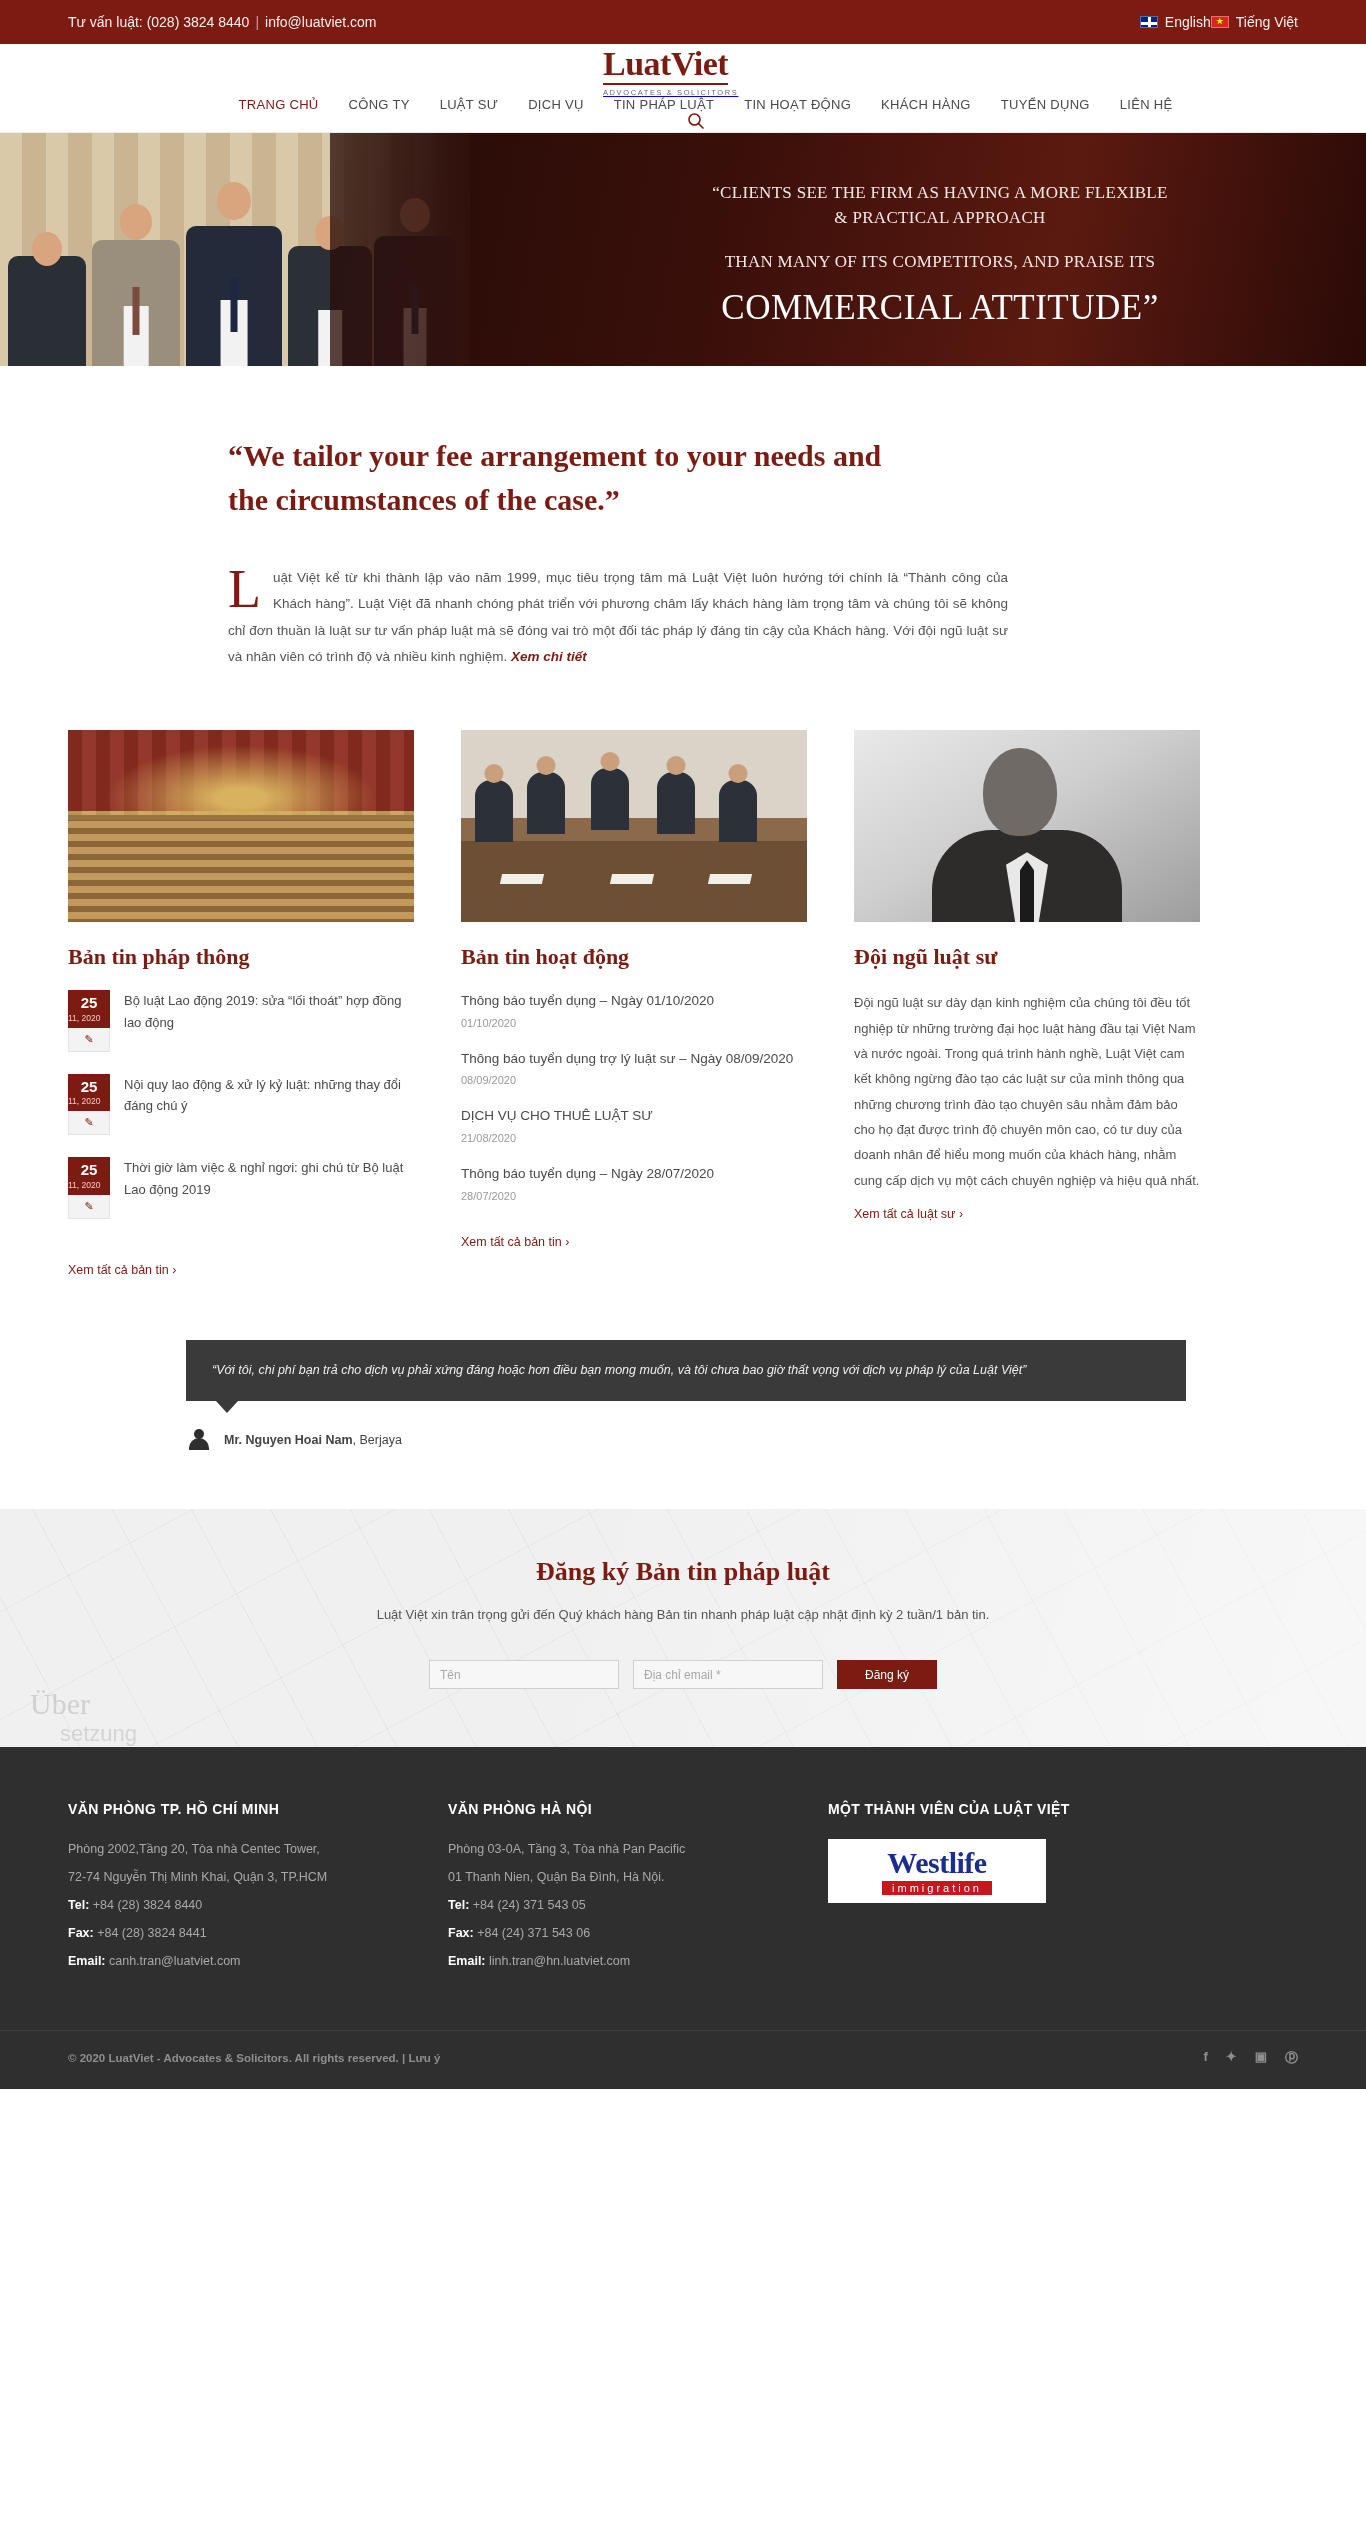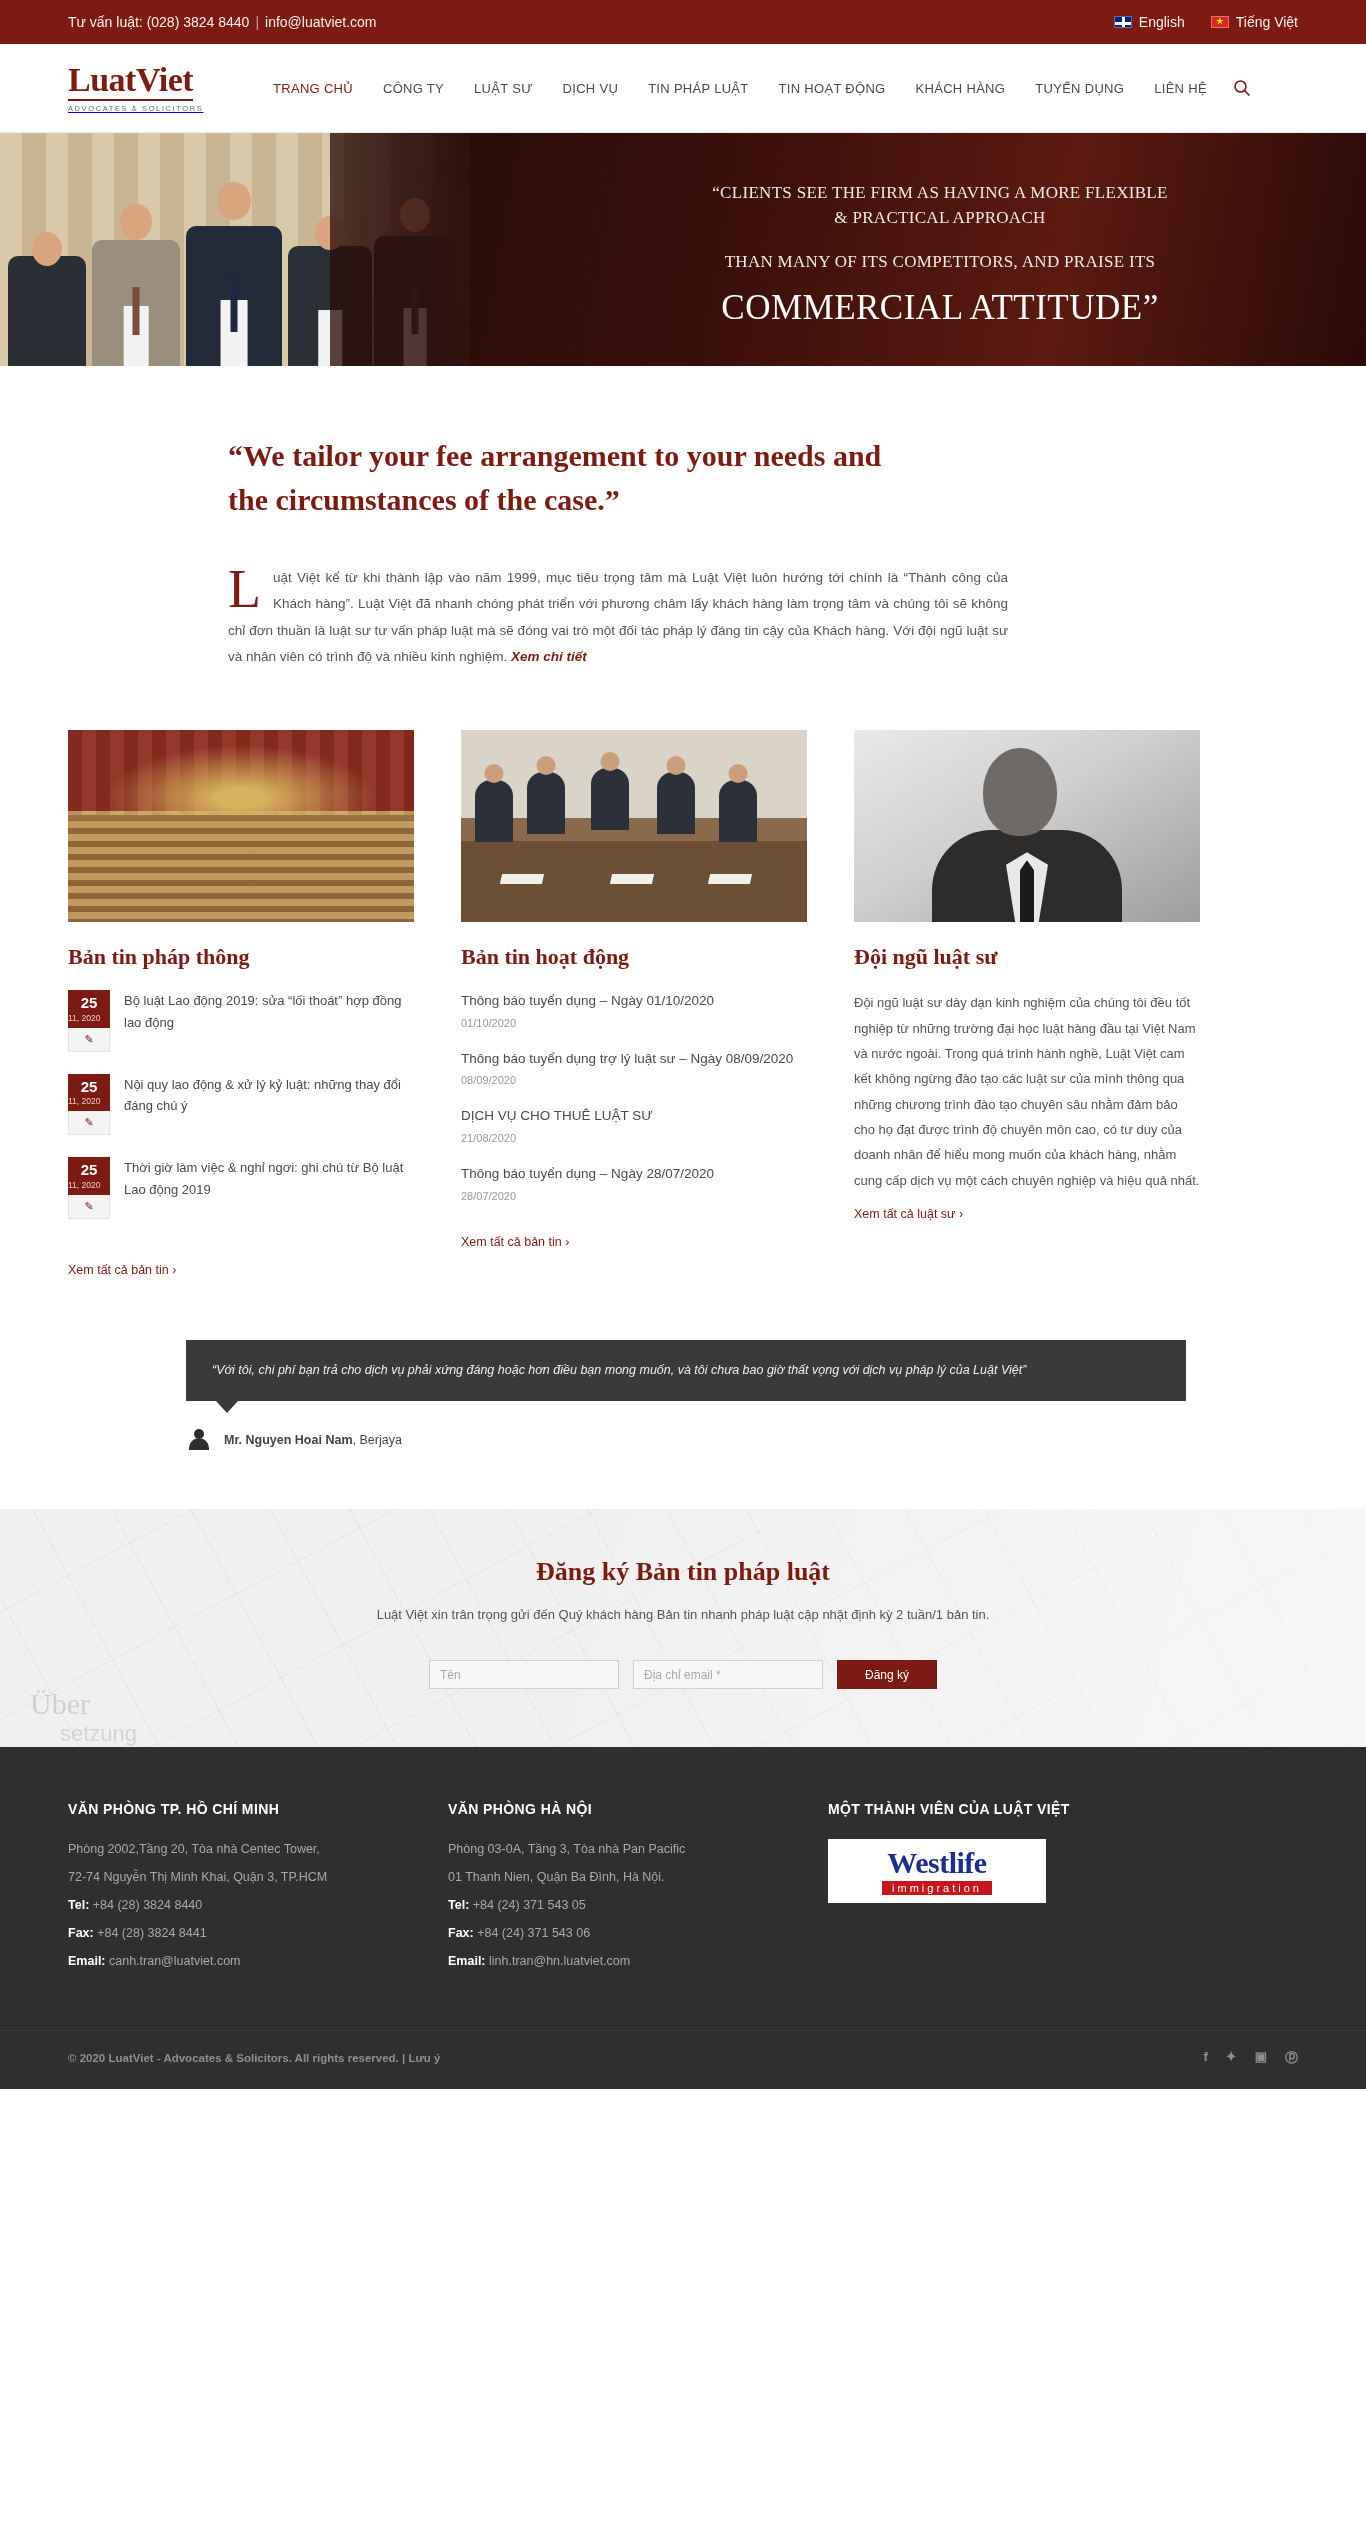--- a/index.html
+++ b/index.html
@@ -22,21 +22,21 @@
     align-items:center;
     font-size:14px;
   }
   .topbar .inner {
     width:1230px; margin:0 auto;
     display:flex; align-items:center; justify-content:space-between;
   }
   .topbar-left { display:flex; align-items:center; gap:6px; color:#fdeeea; }
   .topbar-left a { color:#fdeeea; text-decoration:none; }
   .topbar-sep { opacity:.6; }
-  .lang-group { display:flex; align-items:center; gap:26px; font-size:14px; }
+  .lang-group { display:flex; align-items:center; font-size:14px; }
   .lang { display:flex; align-items:center; gap:7px; color:#fdeeea; }
   .flag-uk, .flag-vn {
     width:18px; height:12px; display:inline-block; position:relative; flex:none;
     border:1px solid rgba(255,255,255,.35);
   }
   .flag-uk { background:#00247d; }
   .flag-uk:before {
     content:""; position:absolute; left:0; top:4.5px; width:100%; height:3px; background:#fff;
   }
   .flag-uk:after {
@@ -47,21 +47,21 @@
     content:"★"; position:absolute; left:50%; top:50%; transform:translate(-50%,-52%);
     color:#ffff00; font-size:9px; line-height:1;
   }
 
   
   .header {
     height:89px; background:#fff;
     display:flex; align-items:center;
     border-bottom:1px solid #ececec;
   }
-  .header .inner { width:1230px; margin:0 auto; display:flex; align-items:center; }
+  .header .inner { width:1230px; margin:0 auto; display:flex; align-items:center;flex-direction:column; }
   .logo { width:160px; flex:none; }
   .logo-box { display:block; }
   .logo-main {
     font-family:"Liberation Serif", serif;
     font-size:34px; font-weight:bold; color:#7b1b12;
     letter-spacing:-0.5px; line-height:1;
     border-bottom:2px solid #7b1b12;
     display:inline-block; padding-bottom:2px;
   }
   .logo-sub {

